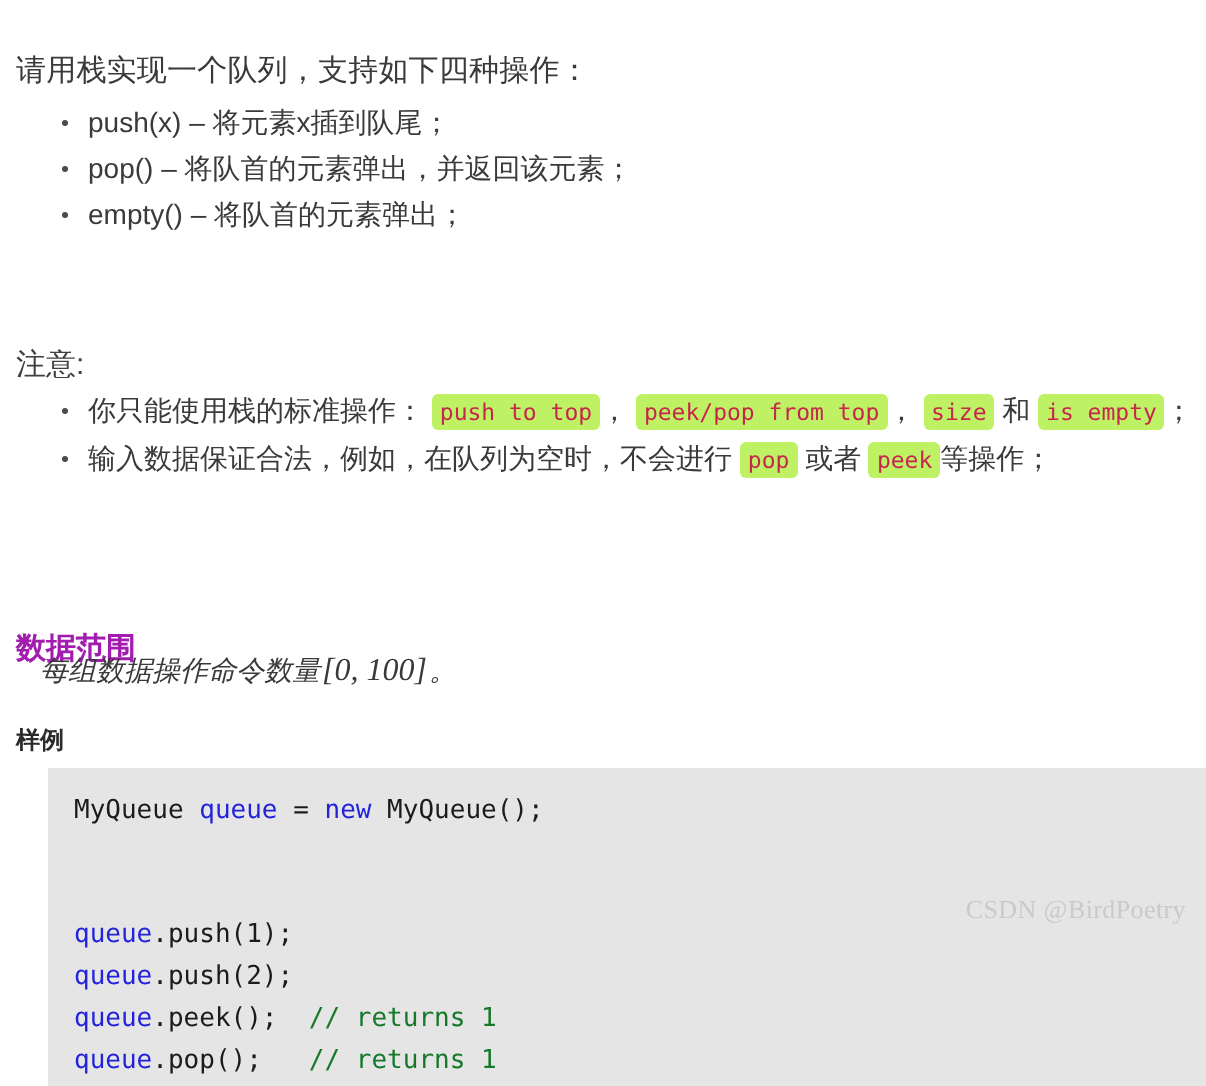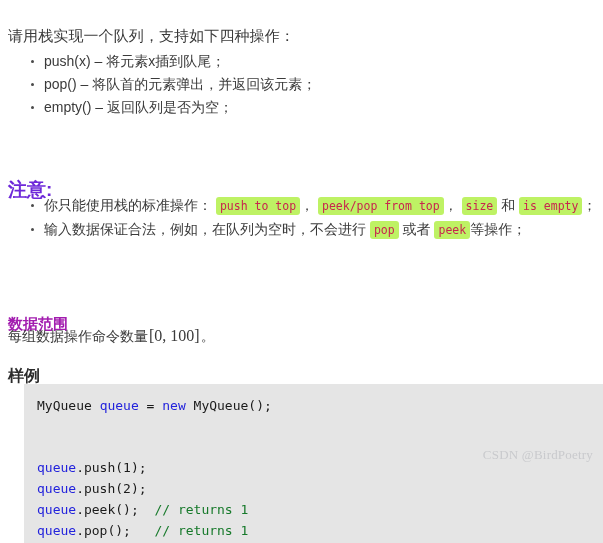--- a/index.html
+++ b/index.html
@@ -66,37 +66,37 @@
   }
   .ops-list > li {
     line-height: 23px;
   }
 
   
   .h-note {
     position: absolute;
     left: 8px;
     top: 158px;
-    font-size: 19px;
-    font-weight: bold;
-    color: #6d28d9;
+    font-size: 15px;
+    font-weight: normal;
+    color: #404040;
   }
   .h-range {
     position: absolute;
     left: 8px;
     top: 300px;
     font-size: 15px;
     font-weight: bold;
     color: #a21caf;
   }
   .h-sample {
     position: absolute;
     left: 8px;
     top: 350px;
-    font-size: 16px;
+    font-size: 12px;
     font-weight: bold;
     color: #2b2b2b;
   }
 
   
   .notes-list {
     position: absolute;
     left: 26px;
     top: 194px;
   }
@@ -112,26 +112,27 @@
     color: #c7254e;
     background-color: #bef264;
     padding: 2px 4px;
     border-radius: 3px;
     white-space: nowrap;
   }
 
   
   .range-line {
     position: absolute;
-    left: 8px;
+    left: 20px;
     top: 311px;
     font-size: 14px;
     line-height: 21px;
     color: #3a3a3a;
     white-space: nowrap;
+    font-style: italic;
   }
   .mathish {
     font-family: "Liberation Serif", "DejaVu Serif", serif;
     font-size: 16px;
     color: #3a3a3a;
     padding: 0 1px;
   }
 
   
   .code-block {
@@ -173,21 +174,21 @@
 </head>
 <body>
 
 <div class="page">
 
   <p class="intro">请用栈实现一个队列，支持如下四种操作：</p>
 
   <ul class="bullets ops-list">
     <li><span>push(x) – 将元素x插到队尾；</span></li>
     <li><span>pop() – 将队首的元素弹出，并返回该元素；</span></li>
-    <li><span>empty() – 返回队列是否为空；</span></li>
+    <li><span>empty() – 将队首的元素弹出；</span></li>
   </ul>
 
   <h3 class="h-note">注意:</h3>
 
   <ul class="bullets notes-list">
     <li>
       <span>你只能使用栈的标准操作：</span>
       <code class="chip">push to top</code><span>，</span>
       <code class="chip">peek/pop from top</code><span>，</span>
       <code class="chip">size</code>

